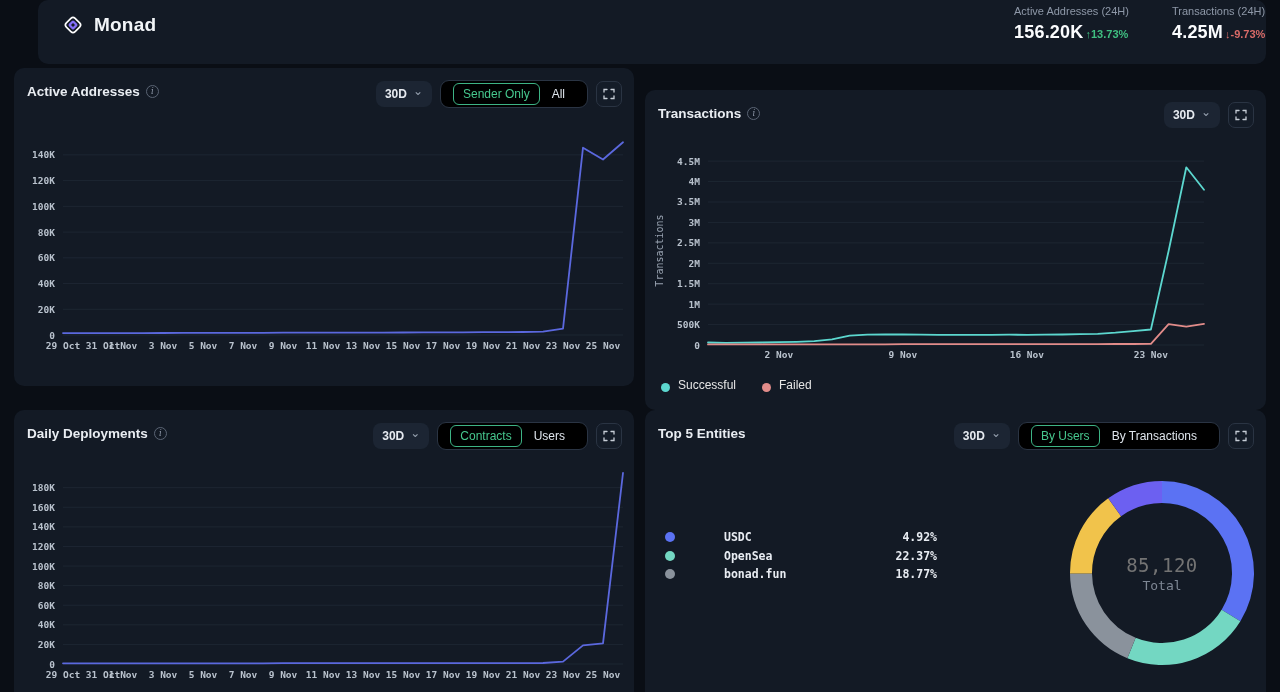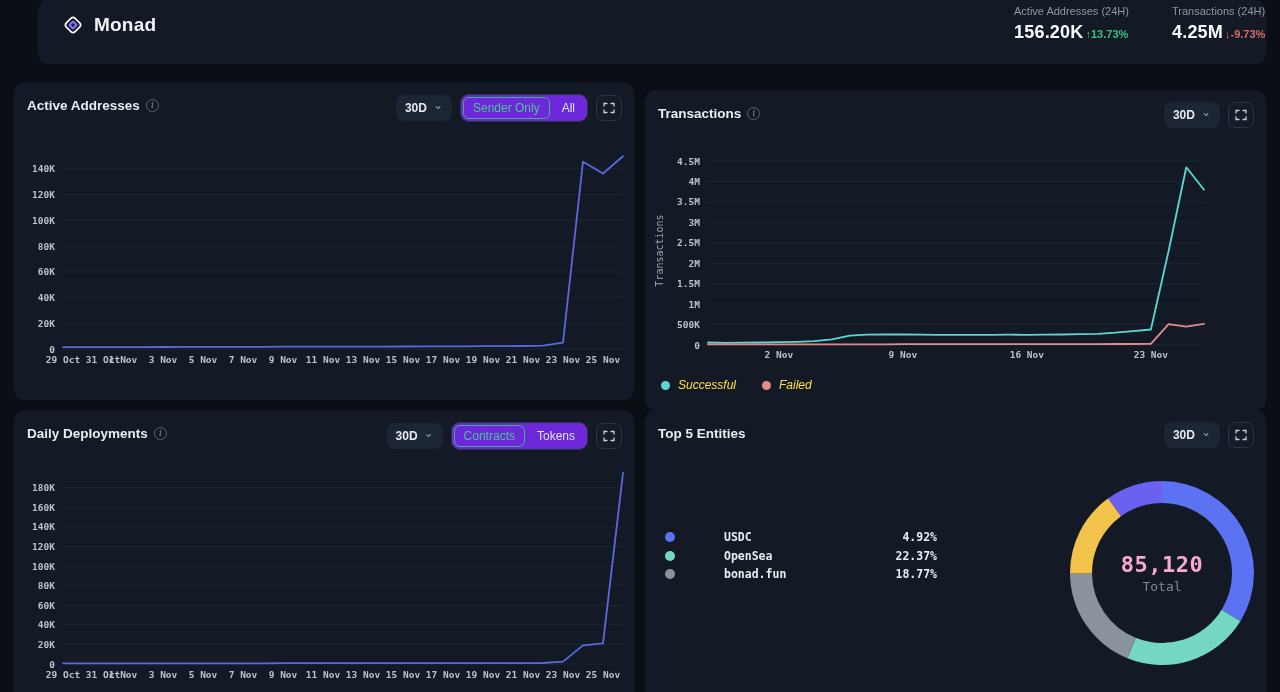--- a/index.html
+++ b/index.html
@@ -32,46 +32,46 @@
   }
   .controls { position:absolute; right:12px; top:12px; display:flex; align-items:center; gap:8px; }
   .range-pill {
     height:26px; background:#1c2533; border-radius:8px; padding:0 9px;
     display:flex; align-items:center; gap:6px; cursor:pointer;margin-left:41px;
   }
   .range-pill .r { font-size:12px; font-weight:bold; color:#e6eaf0; }
   .range-pill .chev { font-size:12px; color:#95a0ae; margin-top:-6px; }
   .toggle-group {
     height:28px; display:flex; align-items:center; gap:2px;
-    border:1px solid #2a3443; border-radius:9px; background:#6d28d9; padding:2px;
+    border:1px solid #2a3443; border-radius:9px; background:#000000; padding:12px;
   }
   .toggle-opt { font-size:12px; padding:3px 9px; color:#dfe5ec; border:1px solid transparent; border-radius:6px; cursor:pointer; white-space:nowrap; }
   .toggle-opt.sel { color:#46c78e; border-color:#3db385; }
   .expand-btn {
     width:26px; height:26px; border:1px solid #2a3443; border-radius:7px;
     display:flex; align-items:center; justify-content:center; cursor:pointer; background:#141c28;
   }
   
   svg.chart { position:absolute; left:0; top:0; }
   svg.chart text { font-family:"DejaVu Sans Mono", monospace; font-size:9.5px; font-weight:bold; fill:#b9c2cd; }
   .ylab {
     position:absolute; left:-31px; top:155px; width:90px; text-align:center;
     transform:rotate(-90deg); font-family:"DejaVu Sans Mono", monospace;
     font-size:10px; color:#99a3b1;
   }
   .legend { position:absolute; left:16px; top:288px; display:flex; gap:26px; align-items:center; }
-  .legend .li { display:flex; align-items:center; gap:8px; font-size:12px; color:#fde047;font-style:italic; }
+  .legend .li { display:flex; align-items:flex-end; gap:8px; font-size:12px; color:#e5e5e5; }
   .dot { width:9px; height:9px; border-radius:50%; display:inline-block; }
   
   .ent-list { position:absolute; left:20px; top:118px; width:272px; }
   .ent-row { display:flex; align-items:center; height:18.6px; font-family:"DejaVu Sans Mono", monospace; font-size:11.5px; font-weight:bold; color:#e8ecf2;gap:40px; }
   .ent-row .dot { width:10px; height:10px; margin-right:9px; }
   .ent-row .pct { margin-left:auto; }
   .donut-center { position:absolute; left:517px; top:163px; transform:translate(-50%,-50%); text-align:center; font-family:"DejaVu Sans Mono", monospace; }
-  .donut-total { font-size:22px; font-weight:bold; color:#f9a8d4; letter-spacing:.5px; }
+  .donut-total { font-size:19px; font-weight:normal; color:#737373; letter-spacing:.5px; }
   .donut-total-label { font-size:13px; color:#7e8794; margin-top:2px; }
 </style>
 </head>
 <body>
 
 <div class="screen">
 
   <div class="panel header">
     <div class="brand">
       <svg width="22" height="22" viewBox="0 0 22 22">
@@ -91,21 +91,21 @@
     </div>
     <div class="stat" style="left:1134px;">
       <div class="stat-label">Transactions (24H)</div>
       <div class="stat-row">
         <span class="stat-value">4.25M</span>
         <span class="chg down">↓-9.73%</span>
       </div>
     </div>
   </div>
 
-  <div class="panel" style="left:14px;top:82px;width:620px;height:318px;">
+  <div class="panel" style="left:14px;top:68px;width:620px;height:318px;">
     <div class="panel-title">
       <span class="t">Active Addresses</span>
       <span class="info-dot">i</span>
     </div>
     <div class="controls">
       <div class="range-pill">
         <span class="r">30D</span>
         <span class="chev">⌄</span>
       </div>
       <div class="toggle-group">
@@ -216,21 +216,21 @@
       <span class="t">Daily Deployments</span>
       <span class="info-dot">i</span>
     </div>
     <div class="controls">
       <div class="range-pill">
         <span class="r">30D</span>
         <span class="chev">⌄</span>
       </div>
       <div class="toggle-group">
         <span class="toggle-opt sel">Contracts</span>
-        <span class="toggle-opt">Tokens</span>
+        <span class="toggle-opt">Users</span>
       </div>
       <div class="expand-btn">
         <svg width="12" height="12" viewBox="0 0 12 12">
           <path d="M1 4 V1.5 H4 M8 1.5 H11 V4 M11 8 V10.5 H8 M4 10.5 H1 V8" fill="none" stroke="#c6cdd6" stroke-width="1.3" stroke-linecap="round"></path>
         </svg>
       </div>
     </div>
     <svg class="chart" width="620" height="318" viewBox="0 0 620 318">
         <line x1="49" x2="609" y1="254" y2="254" stroke="#1d2632" stroke-width="1"></line>
         <text x="41" y="257.5" text-anchor="end">0</text>
@@ -273,20 +273,24 @@
 
   <div class="panel" style="left:645px;top:410px;width:621px;height:318px;">
     <div class="panel-title">
       <span class="t">Top 5 Entities</span>
     </div>
     <div class="controls">
       <div class="range-pill">
         <span class="r">30D</span>
         <span class="chev">⌄</span>
       </div>
+      <div class="toggle-group">
+        <span class="toggle-opt sel">By Users</span>
+        <span class="toggle-opt">By Transactions</span>
+      </div>
       <div class="expand-btn">
         <svg width="12" height="12" viewBox="0 0 12 12">
           <path d="M1 4 V1.5 H4 M8 1.5 H11 V4 M11 8 V10.5 H8 M4 10.5 H1 V8" fill="none" stroke="#c6cdd6" stroke-width="1.3" stroke-linecap="round"></path>
         </svg>
       </div>
     </div>
     <div class="ent-list" id="ent-list">
         <div class="ent-row">
           <span class="dot" style="background: rgb(91, 114, 243);"></span>
           <span>USDC</span>

